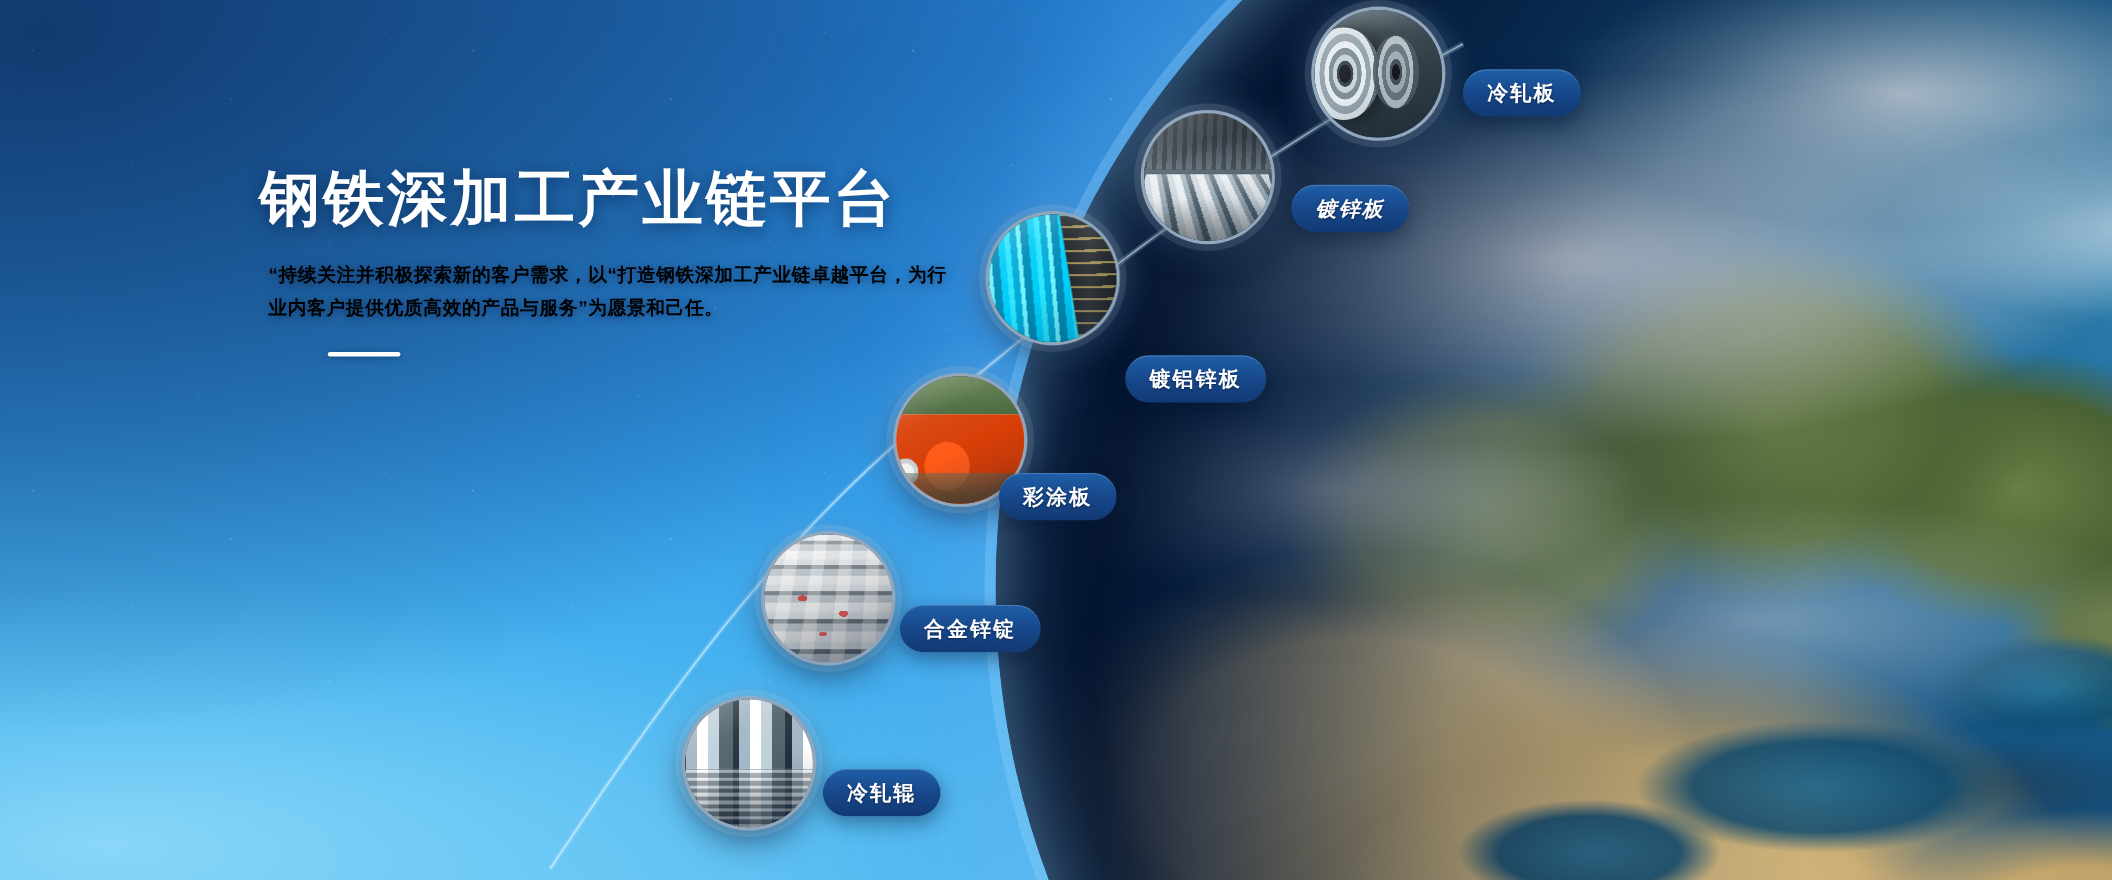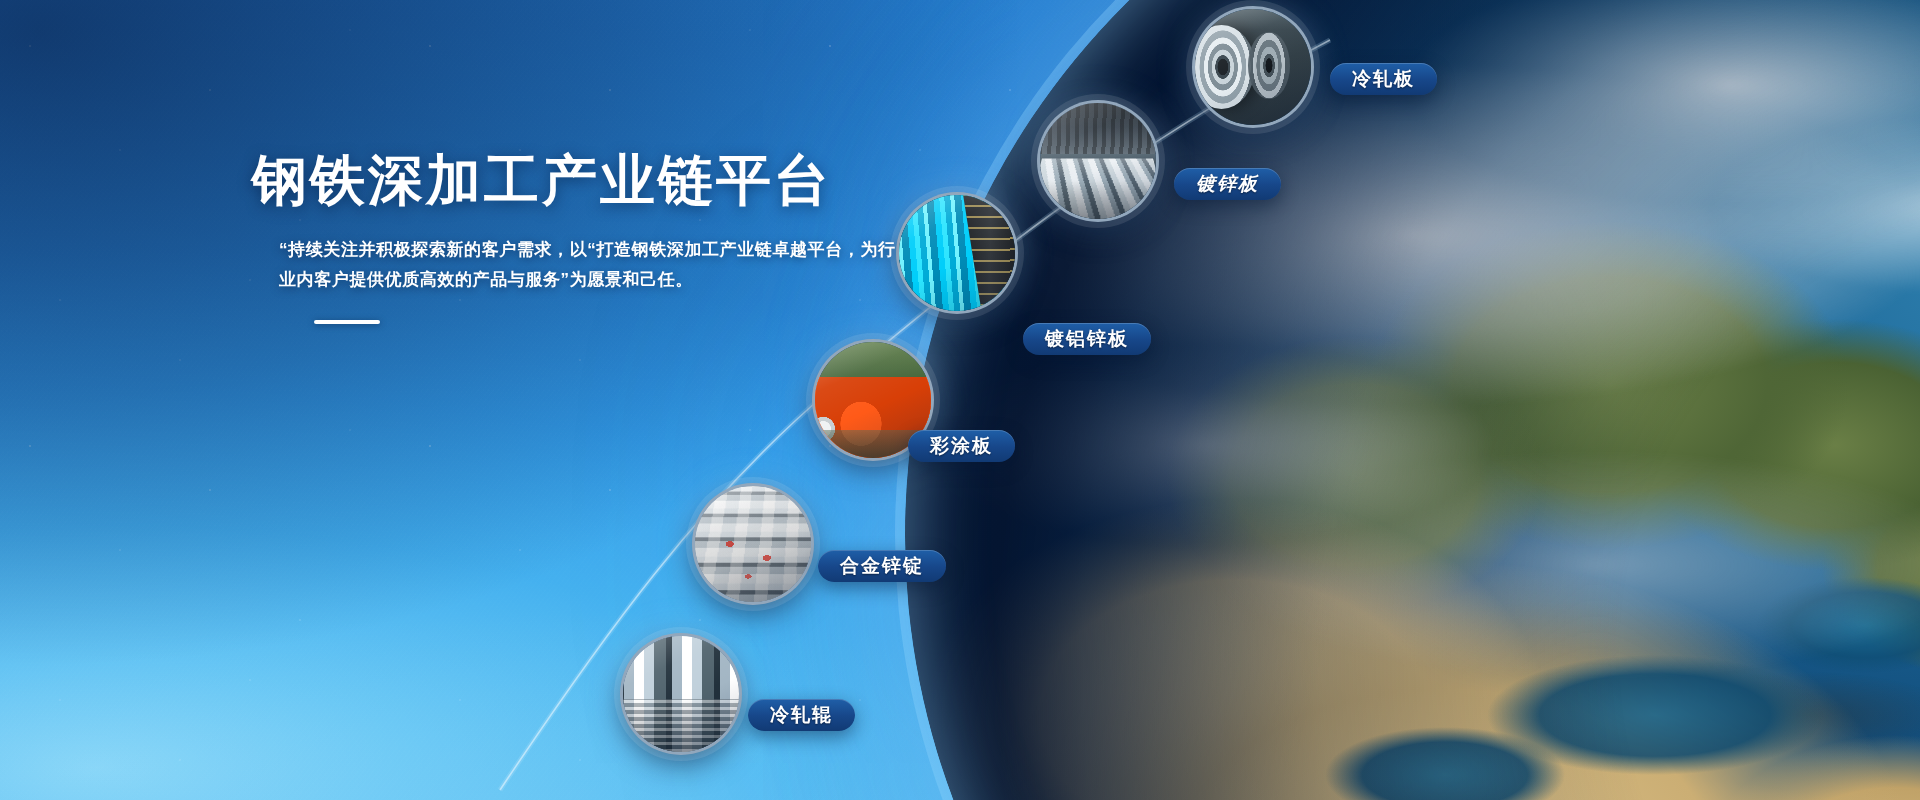--- a/index.html
+++ b/index.html
@@ -259,42 +259,42 @@
     position:absolute;
     display:flex; align-items:center; justify-content:center;
     background:linear-gradient(180deg,#1f5fa8 0%,#17478a 52%,#113a74 100%);
     border-radius:26px;
     color:#fff;
     font-size:19px;
     font-weight:700;
     letter-spacing:2px;
     white-space:nowrap;
     padding:0 22px;
-    height:32px;
+    height:43px;
     box-shadow:0 6px 18px rgba(4,22,52,.45), inset 0 1px 0 rgba(255,255,255,.18);
     text-shadow:0 1px 2px rgba(0,0,0,.45);
   }
 
   
-  .copy{ position:absolute; left:252px; top:148px; width:700px; }
+  .copy{ position:absolute; left:236px; top:148px; width:700px; }
   .headline{
     margin:0;
     font-size:55px;
     line-height:1.18;
     font-weight:700;
     color:#ffffff;
     letter-spacing:3px;
     text-shadow:0 3px 14px rgba(4,26,62,.55);
   }
   .subcopy{
-    margin:22px 0 0 27px;
+    margin:22px 0 0 8px;
     font-size:17px;
     line-height:1.75;
     font-weight:700;
-    color:#ffffff;
+    color:#000000;
     letter-spacing:.6px;
     width:620px;
     text-shadow:0 2px 8px rgba(4,26,62,.5);
   }
   .rule{
     margin:26px 0 0 62px;
     width:66px; height:4px;
     background:#ffffff;
     border-radius:2px;
     box-shadow:0 1px 6px rgba(6,30,66,.5);

